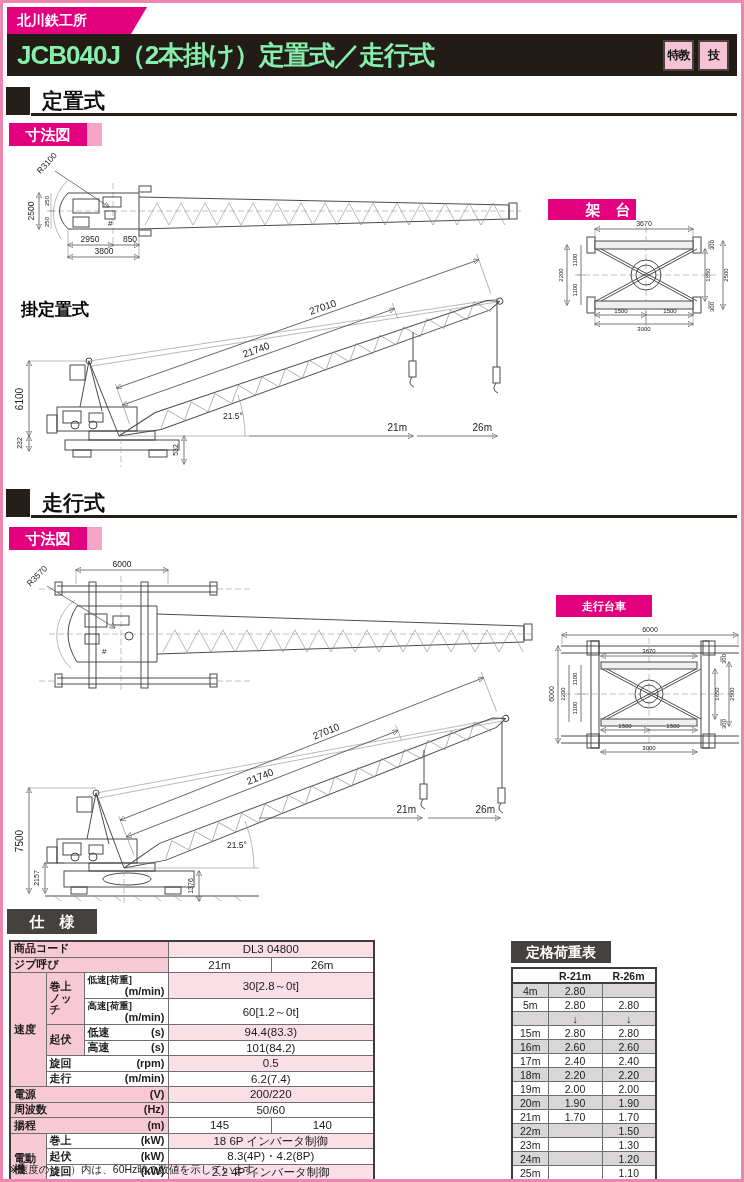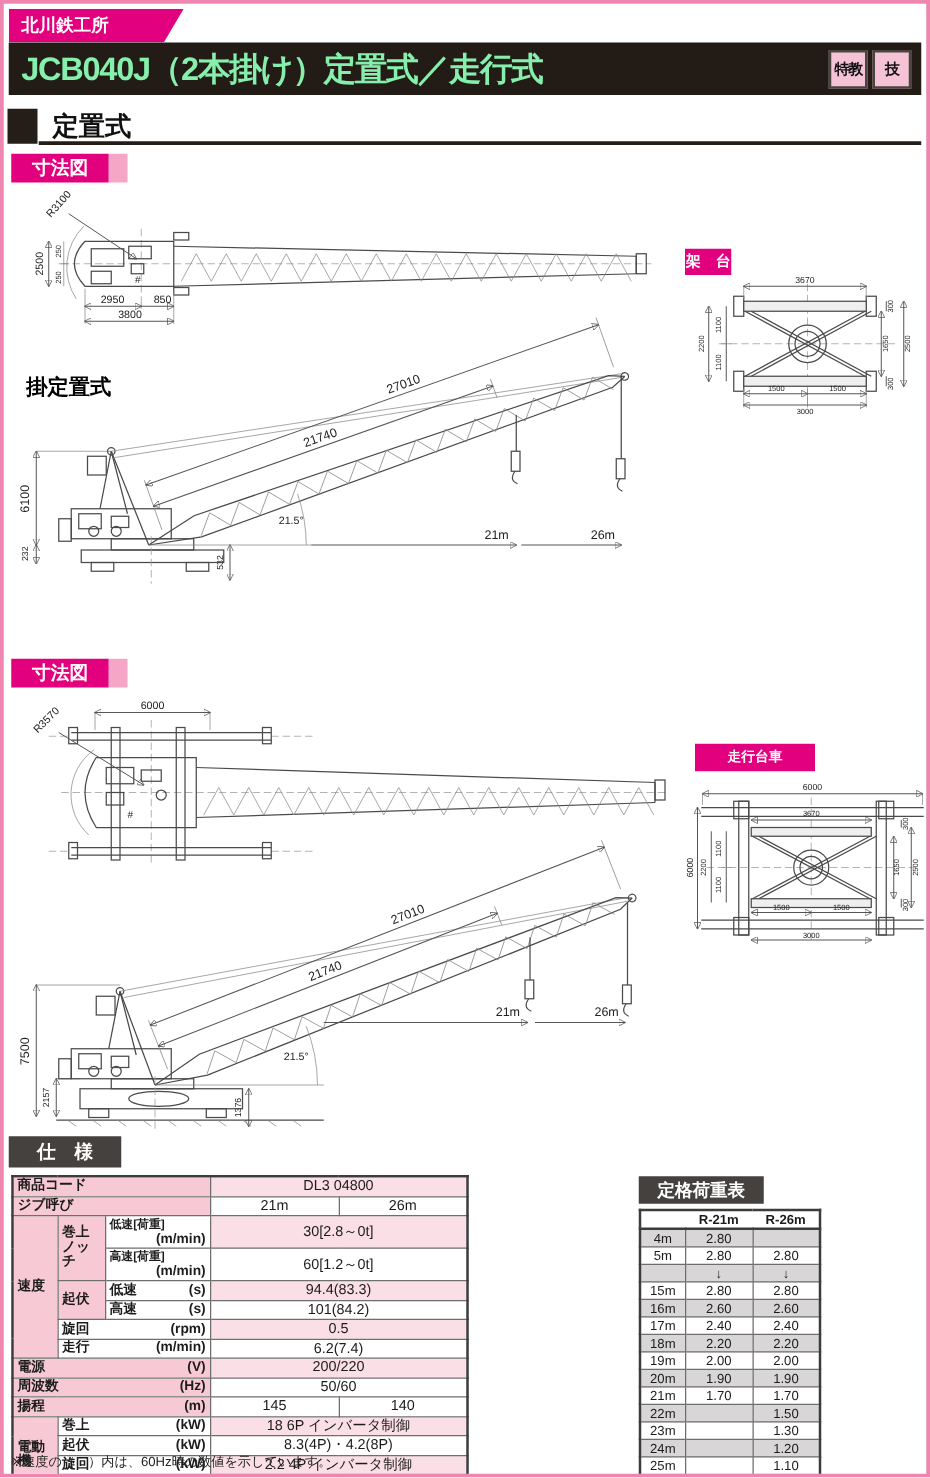--- a/index.html
+++ b/index.html
@@ -77,21 +77,21 @@
     </div>
   </div>
 
   <div class="sec" style="top:84px;">
     <div class="sq"></div>
     <div class="t">定置式</div>
     <div class="ln"></div>
   </div>
   <div class="plabel tail" style="left:6px;top:120px;width:78px;height:23px;font-size:15px;line-height:23px;">寸法図</div>
   <div class="caption" style="left:18px;top:295px;">掛定置式</div>
-  <div class="plabel" style="left:545px;top:196px;width:37px;height:21px;font-size:12px;line-height:21px;">架　台</div>
+  <div class="plabel" style="left:545px;top:196px;width:56px;height:21px;font-size:15px;line-height:21px;padding-left:32px;">架　台</div>
 
   <svg class="draw" style="left:6px;top:146px;" width="732" height="334" viewBox="0 0 732 334">
     <defs>
       <marker id="a1" viewBox="0 0 10 10" refX="9" refY="5" markerWidth="7" markerHeight="7" orient="auto-start-reverse">
           <path d="M0,0 L10,5 L0,10 z" fill="#555" stroke="none"></path>
         </marker>
     </defs>
 
     <g>
       <line class="dashl" x1="104" y1="34" x2="104" y2="92"></line>
@@ -225,20 +225,25 @@
       <line class="thin" x1="684" y1="162" x2="684" y2="177"></line>
       <line class="dimline" x1="586" y1="166" x2="637" y2="166" marker-start="url(#a1)" marker-end="url(#a1)"></line>
       <text class="dim-xs" x="612" y="164" text-anchor="middle">1500</text>
       <line class="dimline" x1="637" y1="166" x2="684" y2="166" marker-end="url(#a1)"></line>
       <text class="dim-xs" x="661" y="164" text-anchor="middle">1500</text>
       <line class="dimline" x1="586" y1="175" x2="684" y2="175" marker-start="url(#a1)" marker-end="url(#a1)"></line>
       <text class="dim-xs" x="635" y="182" text-anchor="middle">3000</text>
     </g>
   </svg>
 
+  <div class="sec" style="top:486px;">
+    <div class="sq"></div>
+    <div class="t">走行式</div>
+    <div class="ln"></div>
+  </div>
   <div class="plabel tail" style="left:6px;top:524px;width:78px;height:23px;font-size:15px;line-height:23px;">寸法図</div>
   <div class="plabel" style="left:553px;top:592px;width:96px;height:22px;font-size:11px;line-height:22px;">走行台車</div>
 
   <svg class="draw" style="left:6px;top:553px;" width="732" height="352" viewBox="0 0 732 352">
     <defs>
       <marker id="a2" viewBox="0 0 10 10" refX="9" refY="5" markerWidth="7" markerHeight="7" orient="auto-start-reverse">
           <path d="M0,0 L10,5 L0,10 z" fill="#555" stroke="none"></path>
         </marker>
     </defs>
 

